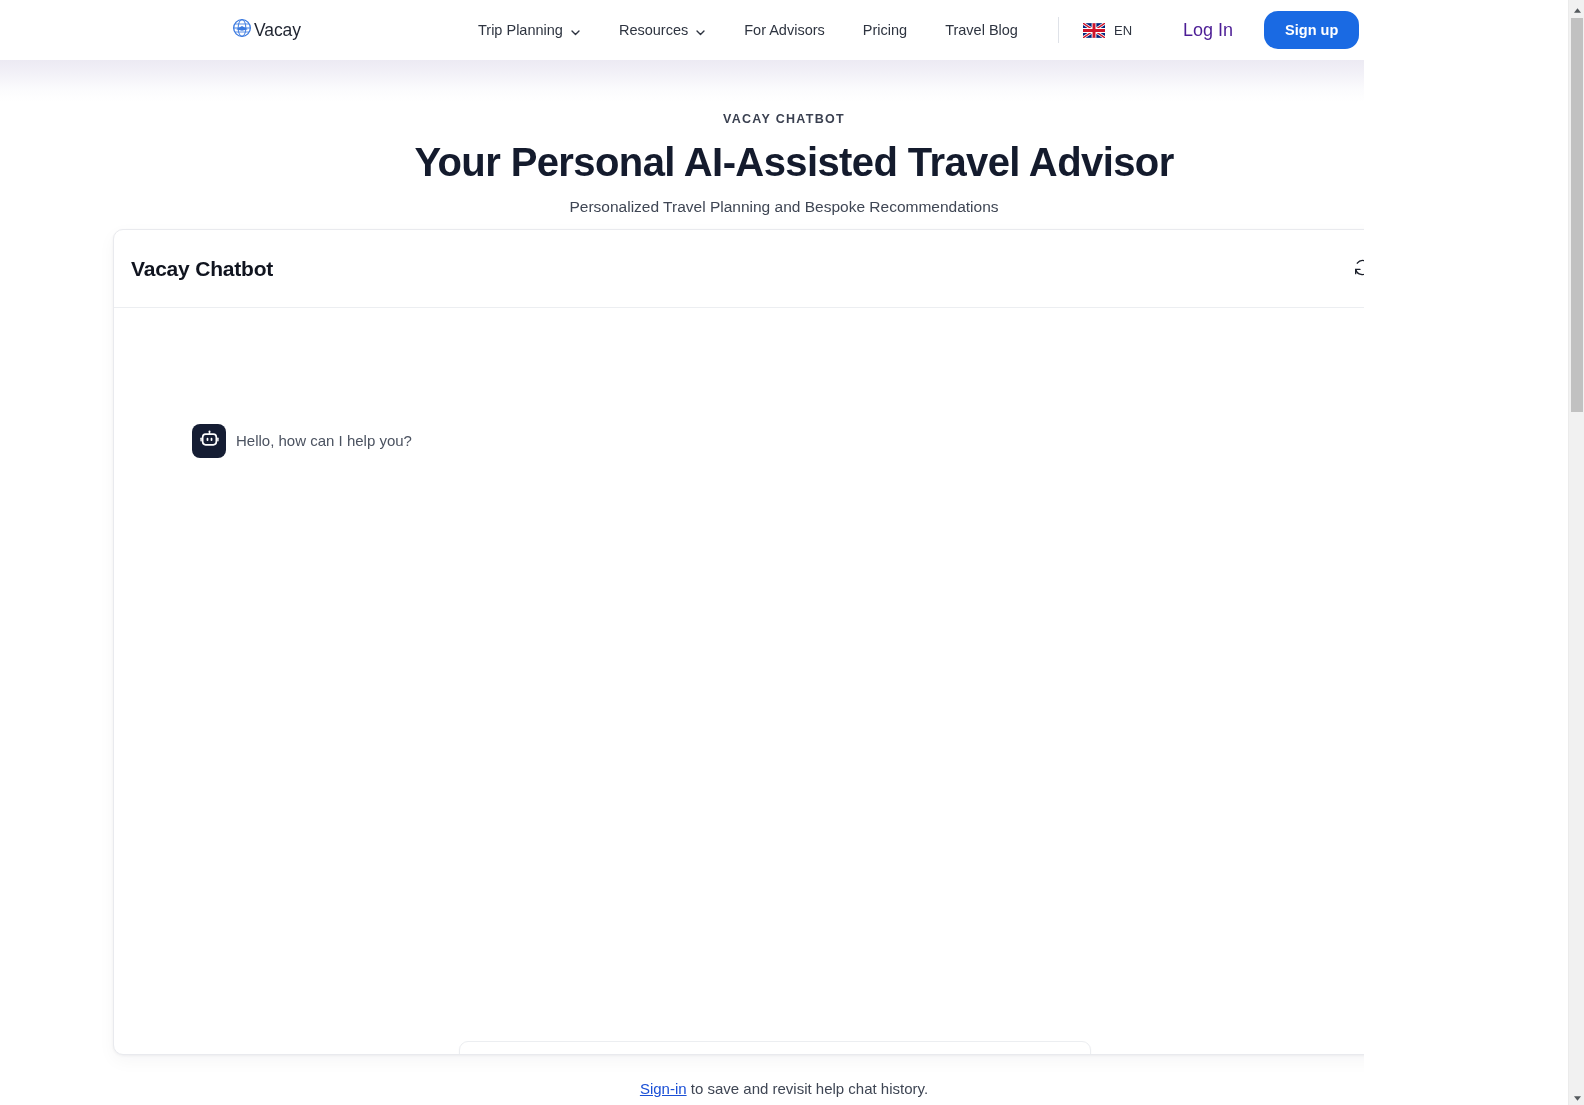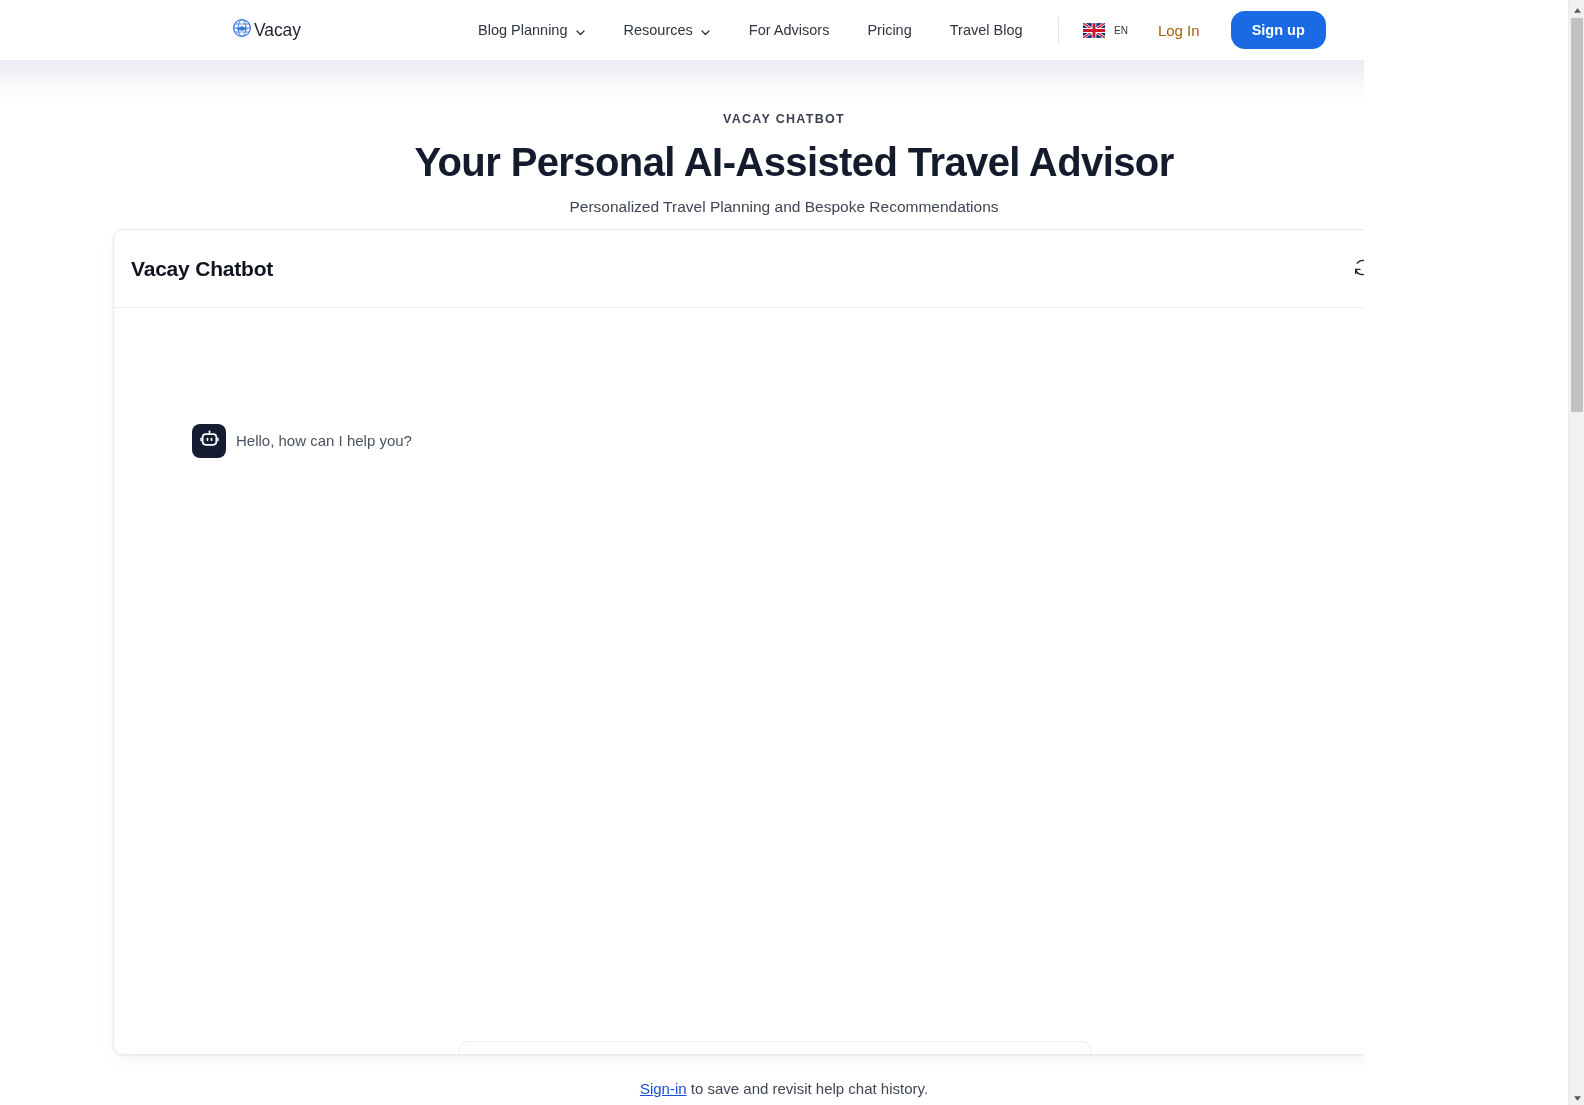--- a/index.html
+++ b/index.html
@@ -97,27 +97,28 @@
     align-items: center;
     gap: 9px;
     cursor: pointer;
     margin-right: 30px;
   }
   .flag {
     width: 22px; height: 15px;
     display: block;
     border-radius: 1px;
   }
-  .lang-label { font-size: 10px; color: #2e3440; }
+  .lang-label { font-size: 13px; color: #2e3440; }
   .login {
-    font-size: 15px;
-    color: #a16207;
+    font-size: 18px;
+    color: #4c1d95;
     cursor: pointer;
     margin-right: 31px;
     white-space: nowrap;
+    margin-left: 21px;
   }
   .signup {
     background: #1a6ae3;
     color: #ffffff;
     font-size: 14.5px;
     font-weight: bold;
     border: none;
     border-radius: 14px;
     padding: 11px 21px;
     cursor: pointer;
@@ -321,21 +322,21 @@
             <line x1="3.6" y1="16.8" x2="20.4" y2="16.8" stroke="#3b7ae0" stroke-width="1"></line>
             <path d="M5 13.4 L12 9.6 L19 13.4 L12 15.4 Z" fill="#3b7ae0"></path>
           </svg>
         </span>
         <span class="brand-name">Vacay</span>
       </div>
 
       <div class="nav-links">
 
         <div class="nav-item">
-          <span>Blog Planning</span>
+          <span>Trip Planning</span>
           <span class="chev">
             <svg width="11" height="11" viewBox="0 0 12 12" fill="none">
               <path d="M2.2 4.3 L6 8.1 L9.8 4.3" stroke="#2e3440" stroke-width="1.5" stroke-linecap="round" stroke-linejoin="round"></path>
             </svg>
           </span>
         </div>
 
         <div class="nav-item">
           <span>Resources</span>
           <span class="chev">

